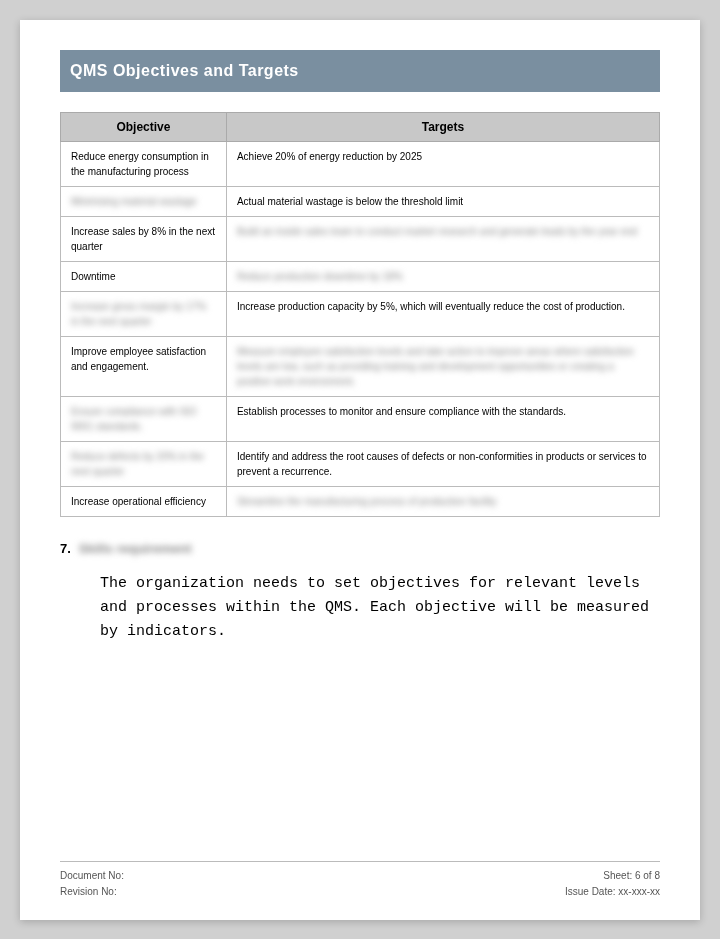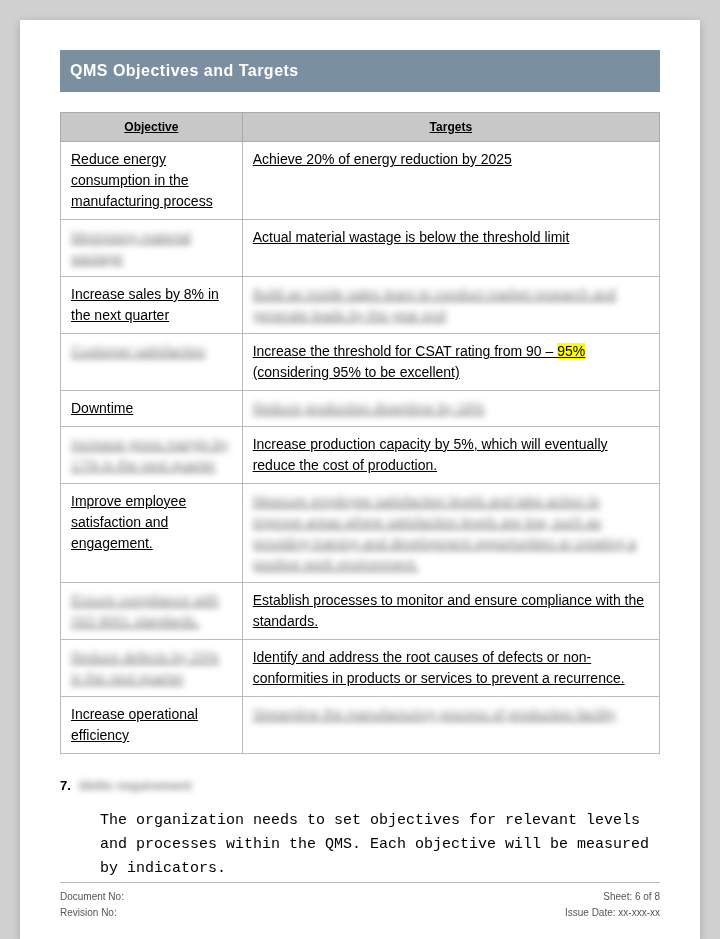--- a/index.html
+++ b/index.html
@@ -27,35 +27,34 @@
       font-size: 16px;
       font-weight: bold;
       margin-bottom: 20px;
       letter-spacing: 0.5px;
     }
     table {
       width: 100%;
       border-collapse: collapse;
       margin-bottom: 24px;
       font-size: 11.5px;
-      text-decoration: underline;
     }
     table th {
       background: #c8c8c8;
       border: 1px solid #aaa;
       padding: 7px 10px;
       text-align: center;
       font-weight: bold;
       font-size: 12px;
     }
     table td {
       border: 1px solid #bbb;
       padding: 7px 10px;
       vertical-align: top;
-      font-size: 14px;
+      font-size: 10px;
       line-height: 1.5;
     }
     .blurred {
       filter: blur(3px);
       color: #888;
       user-select: none;
     }
     .highlight-yellow {
       background-color: #ffff00;
       color: #000;
@@ -124,24 +123,20 @@
         </tr>
         <tr>
           <td class="blurred">Minimising material wastage</td>
           <td>Actual material wastage is below the threshold limit</td>
         </tr>
         <tr>
           <td>Increase sales by 8% in the next quarter</td>
           <td class="blurred">Build an inside sales team to conduct market research and generate leads by the year end</td>
         </tr>
         <tr>
-          <td class="blurred">Customer satisfaction</td>
-          <td>Increase the threshold for CSAT rating from 90 – <span class="highlight-yellow">95%</span>(considering 95% to be excellent)</td>
-        </tr>
-        <tr>
           <td>Downtime</td>
           <td class="blurred">Reduce production downtime by 18%</td>
         </tr>
         <tr>
           <td class="blurred">Increase gross margin by 17% in the next quarter</td>
           <td>Increase production capacity by 5%, which will eventually reduce the cost of production.</td>
         </tr>
         <tr>
           <td>Improve employee satisfaction and engagement.</td>
           <td class="blurred">Measure employee satisfaction levels and take action to improve areas where satisfaction levels are low, such as providing training and development opportunities or creating a positive work environment.</td>

